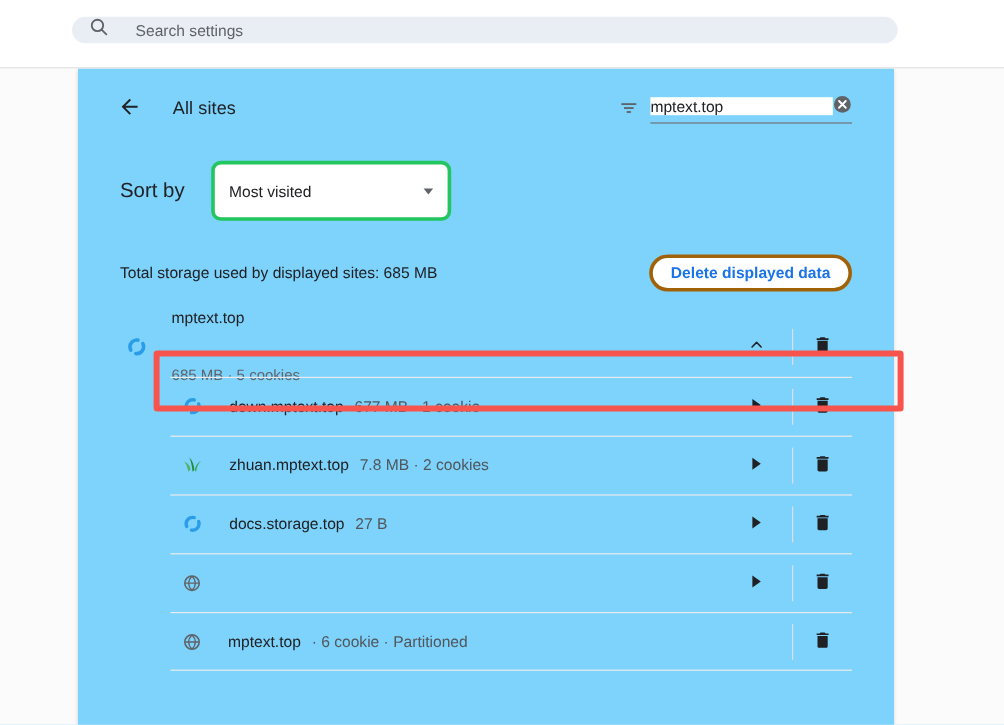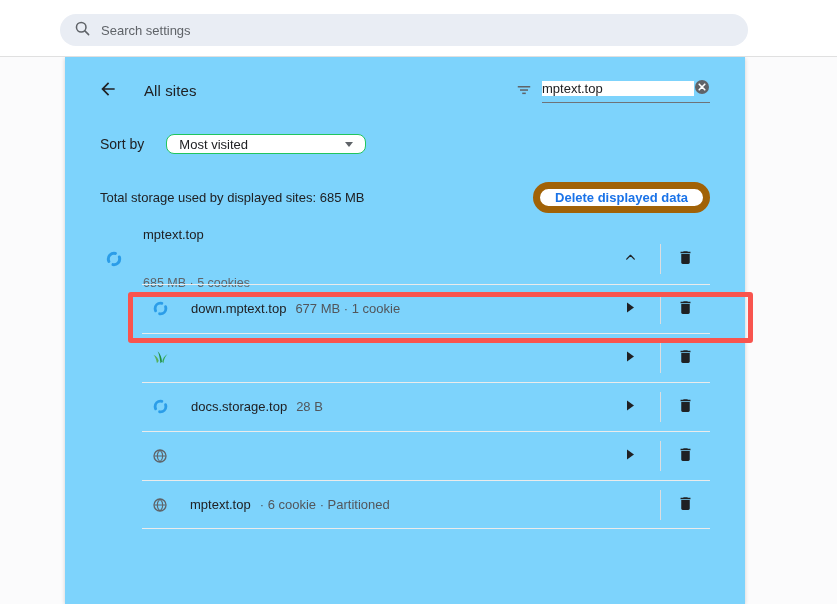--- a/index.html
+++ b/index.html
@@ -8,23 +8,23 @@
     font-family:"Liberation Sans","DejaVu Sans",sans-serif;
     background:#fbfbfc; color:#202124; position:relative;
   }
 
   
   .topbar {
     position:absolute; top:0; left:0; width:837px; height:57px;
     background:#ffffff; border-bottom:1px solid #e0e0e0; z-index:2;
   }
   .search-pill {
-    position:absolute; left:60px; top:14px; width:688px; height:32px;
+    position:absolute; left:60px; top:14px; width:688px; height:22px;
     background:#e9edf4; border-radius:17px; display:flex; align-items:center;
-    padding:0 14px; gap:10px;
+    padding:0 14px; gap:22px;
   }
   .search-pill input {
     border:none; outline:none; background:transparent; flex:1;
     font:13px "Liberation Sans",sans-serif; color:#3c4043;
   }
   .search-pill input::placeholder { color:#5f6368; opacity:1; }
 
   
   .card {
     position:absolute; left:65px; top:57px; width:680px; height:547px;
@@ -44,39 +44,39 @@
     width:168px; height:26px; padding-bottom:2px;
   }
   .filter-field input {
     border:none; outline:none; flex:1; font:13px "Liberation Sans",sans-serif; color:#202124;
     min-width:0;
   }
   .clear-btn { border:none; background:transparent; padding:0; cursor:pointer; display:flex; }
 
   
   .sort-row { margin-top:24px; display:flex; align-items:center; }
-  .sort-label { font-size:14px; color:#202124; }
+  .sort-label { font-size:17px; color:#202124; }
   .sort-select {
-    margin-left:22px; width:200px; height:20px; border:1px solid #22c55e;
+    margin-left:22px; width:200px; height:50px; border:3px solid #22c55e;
     border-radius:8px; background:#fff; display:flex; align-items:center;
     padding:0 12px; cursor:pointer;
   }
   .sort-select .value { font-size:13px; color:#202124; }
   .caret-down {
     margin-left:auto; width:0; height:0;
     border-left:4.5px solid transparent; border-right:4.5px solid transparent;
     border-top:5px solid #5f6368;
   }
 
   
   .storage-row { margin-top:28px; display:flex; align-items:center; }
   .storage-text { font-size:13px; color:#202124; }
   .delete-btn {
     margin-left:auto; height:31px; padding:0 15px; border-radius:16px;
-    border:7px solid #a16207; background:#fff; color:#1a73e8;
+    border:3px solid #a16207; background:#fff; color:#1a73e8;
     font:bold 13px "Liberation Sans",sans-serif; cursor:pointer;
   }
 
   
   .site-list { margin-top:21px; position:relative; }
   .row { display:flex; align-items:center; position:relative; }
   .row-parent { height:50px; padding-left:5px; }
   .row-child  { height:49px; padding-left:52px; }
   .row-child::before {
     content:""; position:absolute; top:0; left:42px; right:0; height:1px; background:#ebebeb;
@@ -234,20 +234,24 @@
     </div>
 
     <div class="row row-child">
       <span class="favicon">
         <svg width="17" height="17" viewBox="0 0 24 24">
             <path d="M7 20 C6 14 4 10 2 8 C7 10 9 14 9.5 17 Z" fill="#57b05c"></path>
             <path d="M12 20 C11 12 10 7 8 3 C12 7 14 13 14 18 Z" fill="#1e8e3e"></path>
             <path d="M16 20 C17 14 19 10 22 7 C18 9 15 14 14.5 18 Z" fill="#34a853"></path>
           </svg>
       </span>
+      <div class="site-text">
+        <span class="domain">zhuan.mptext.top</span>
+        <span class="detail">7.8 MB · 2 cookies</span>
+      </div>
       <div class="row-controls">
         <button class="expand-btn">
           <span>
             <svg width="9" height="11" viewBox="0 0 9 11">
                 <polygon points="1,0.5 8,5.5 1,10.5" fill="#202124"></polygon>
               </svg>
           </span>
         </button>
         <span class="v-divider"></span>
         <button class="trash-btn">
@@ -261,21 +265,21 @@
     </div>
 
     <div class="row row-child">
       <span class="favicon">
         <svg width="17" height="17" viewBox="0 0 24 24">
             <circle cx="12" cy="12" r="7.6" fill="none" stroke="#2b9de8" stroke-width="4" stroke-dasharray="17 6.9" stroke-dashoffset="4" stroke-linecap="round"></circle>
           </svg>
       </span>
       <div class="site-text">
         <span class="domain">docs.storage.top</span>
-        <span class="detail">28 B</span>
+        <span class="detail">27 B</span>
       </div>
       <div class="row-controls">
         <button class="expand-btn">
           <span>
             <svg width="9" height="11" viewBox="0 0 9 11">
                 <polygon points="1,0.5 8,5.5 1,10.5" fill="#202124"></polygon>
               </svg>
           </span>
         </button>
         <span class="v-divider"></span>

